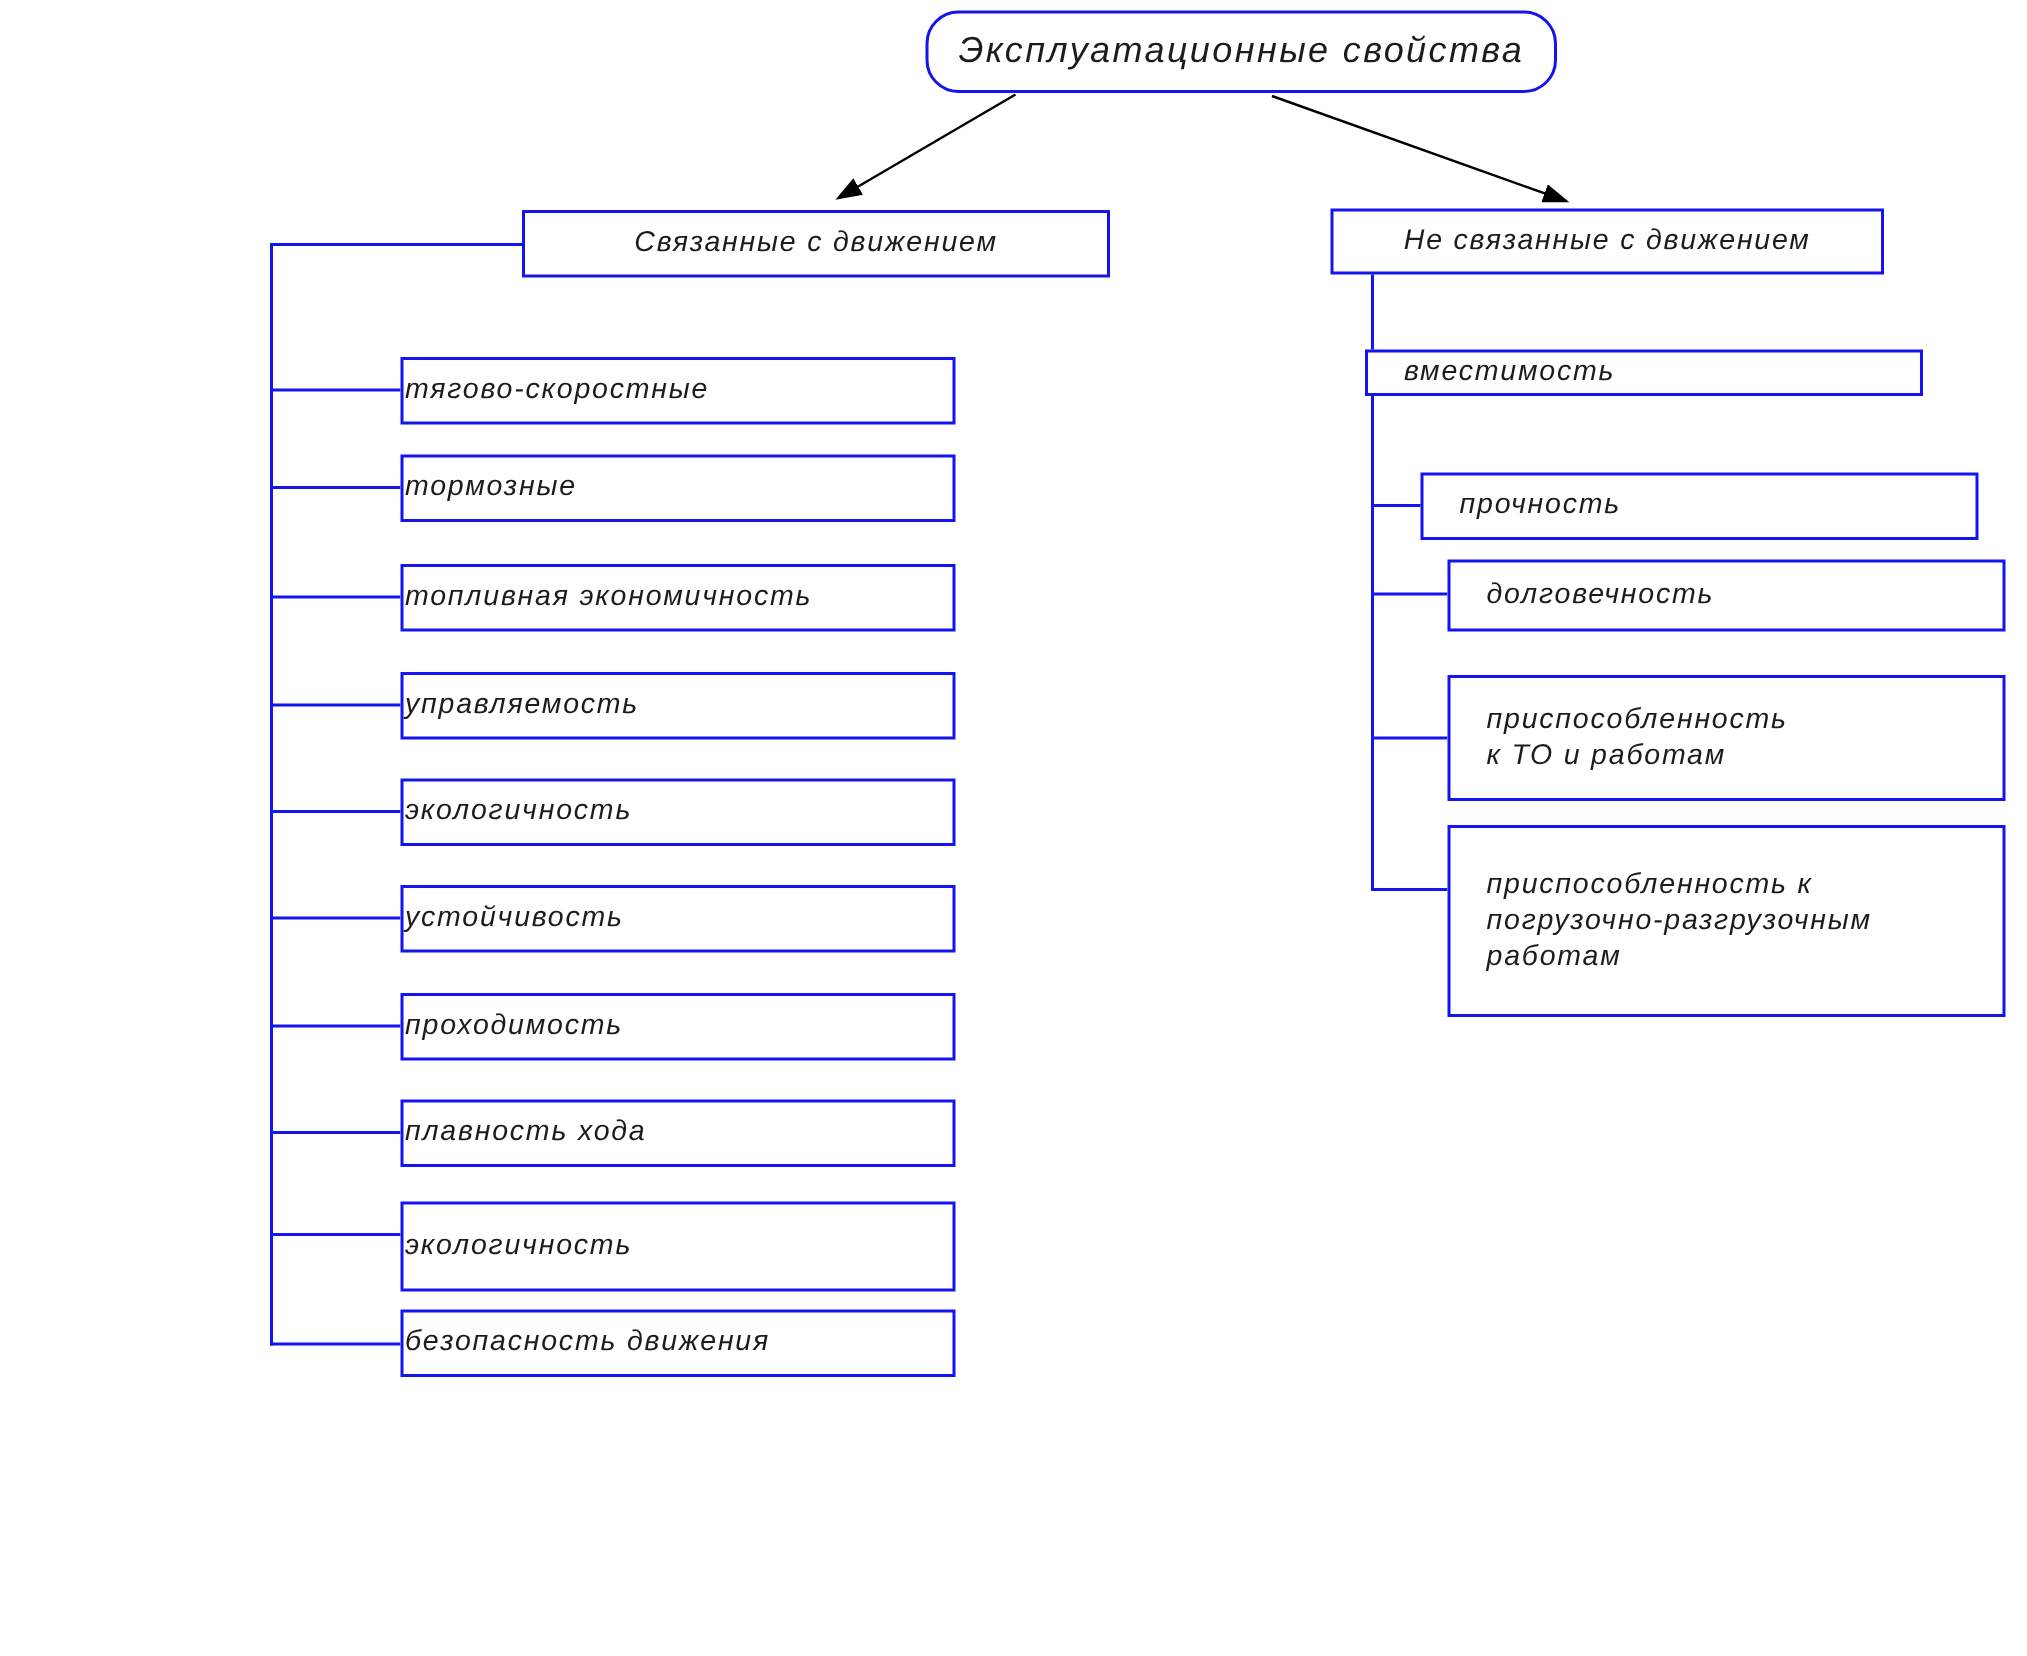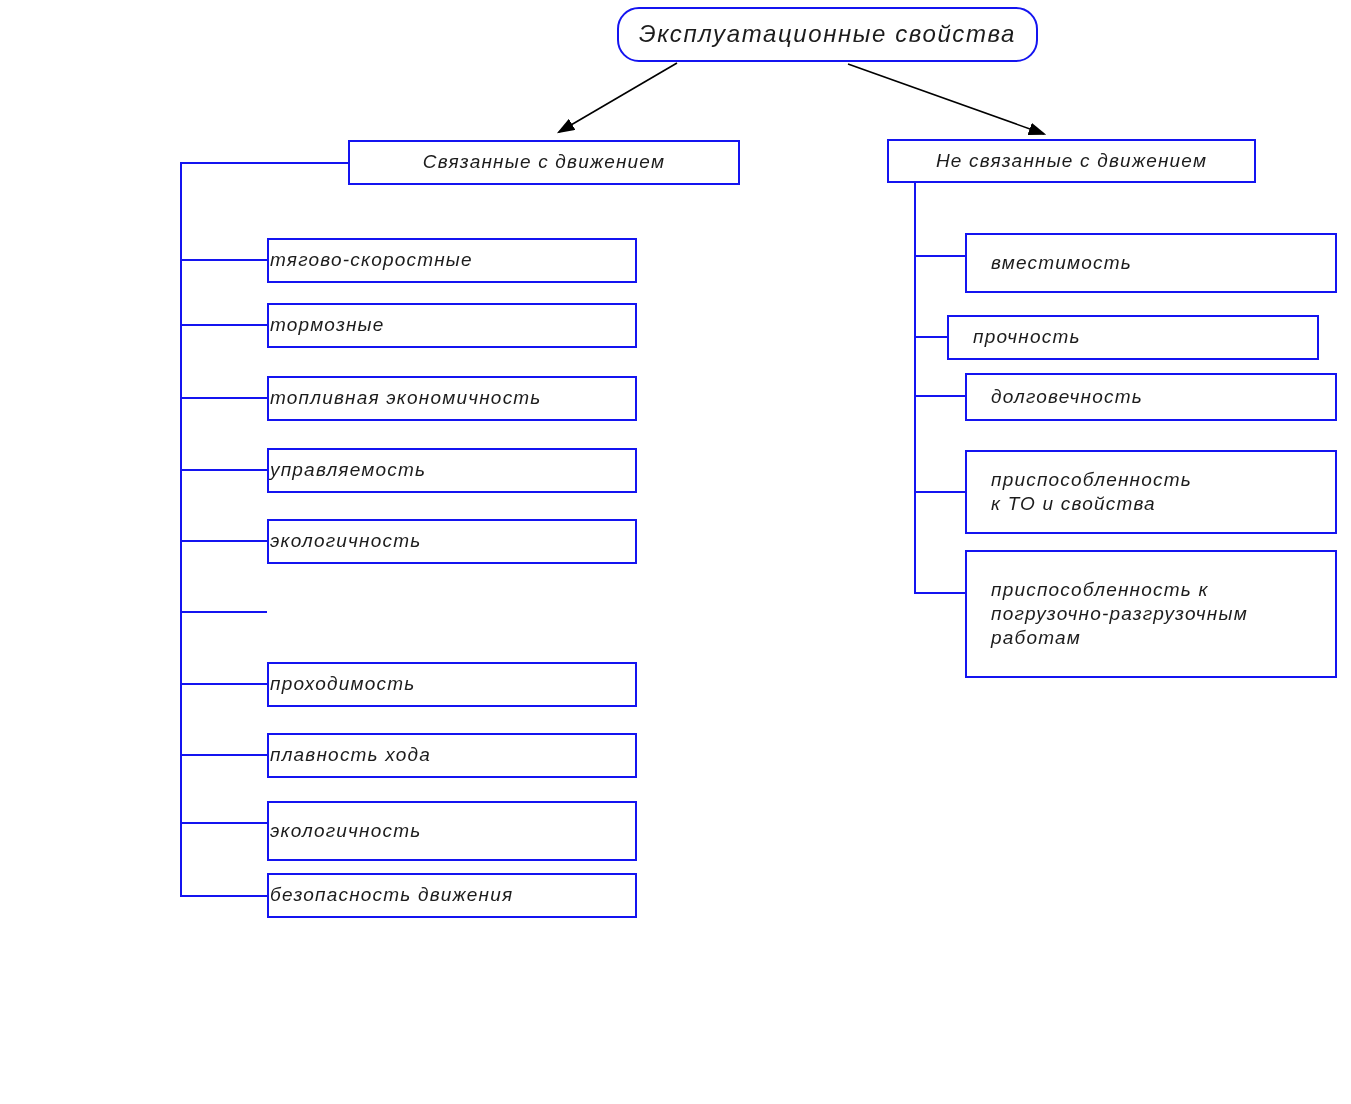--- a/index.html
+++ b/index.html
@@ -72,34 +72,35 @@
   <div class="hline" style="left:180px;top:683px;width:87px"></div>
   <div class="hline" style="left:180px;top:754px;width:87px"></div>
   <div class="hline" style="left:180px;top:822px;width:87px"></div>
   <div class="hline" style="left:180px;top:895px;width:87px"></div>
 
   <div class="box item-l" style="left:267px;top:238px;width:370px;height:45px">тягово-скоростные</div>
   <div class="box item-l" style="left:267px;top:303px;width:370px;height:45px">тормозные</div>
   <div class="box item-l" style="left:267px;top:376px;width:370px;height:45px">топливная экономичность</div>
   <div class="box item-l" style="left:267px;top:448px;width:370px;height:45px">управляемость</div>
   <div class="box item-l" style="left:267px;top:519px;width:370px;height:45px">экологичность</div>
+  <div class="box item-l" style="left:267px;top:590px;width:370px;height:45px">устойчивость</div>
   <div class="box item-l" style="left:267px;top:662px;width:370px;height:45px">проходимость</div>
   <div class="box item-l" style="left:267px;top:733px;width:370px;height:45px">плавность хода</div>
   <div class="box item-l" style="left:267px;top:801px;width:370px;height:60px">экологичность</div>
   <div class="box item-l" style="left:267px;top:873px;width:370px;height:45px">безопасность движения</div>
 
   <div class="vline" style="left:914px;top:183px;height:411px"></div>
   <div class="hline" style="left:914px;top:255px;width:51px"></div>
   <div class="hline" style="left:914px;top:336px;width:51px"></div>
   <div class="hline" style="left:914px;top:395px;width:51px"></div>
   <div class="hline" style="left:914px;top:491px;width:51px"></div>
   <div class="hline" style="left:914px;top:592px;width:51px"></div>
 
-  <div class="box item-r" style="left:965px;top:233px;width:372px;height:60px">вместимость</div>
+  <div class="box item-r" style="left:910px;top:233px;width:372px;height:31px">вместимость</div>
   <div class="box item-r" style="left:947px;top:315px;width:372px;height:45px">прочность</div>
   <div class="box item-r" style="left:965px;top:373px;width:372px;height:48px">долговечность</div>
   <div class="box item-r" style="left:965px;top:450px;width:372px;height:84px">приспособленность
- к ТО и свойства</div>
+ к ТО и работам</div>
   <div class="box item-r" style="left:965px;top:550px;width:372px;height:128px">приспособленность к
 погрузочно-разгрузочным
 работам</div>
 
 </div>
 
 </body></html>

